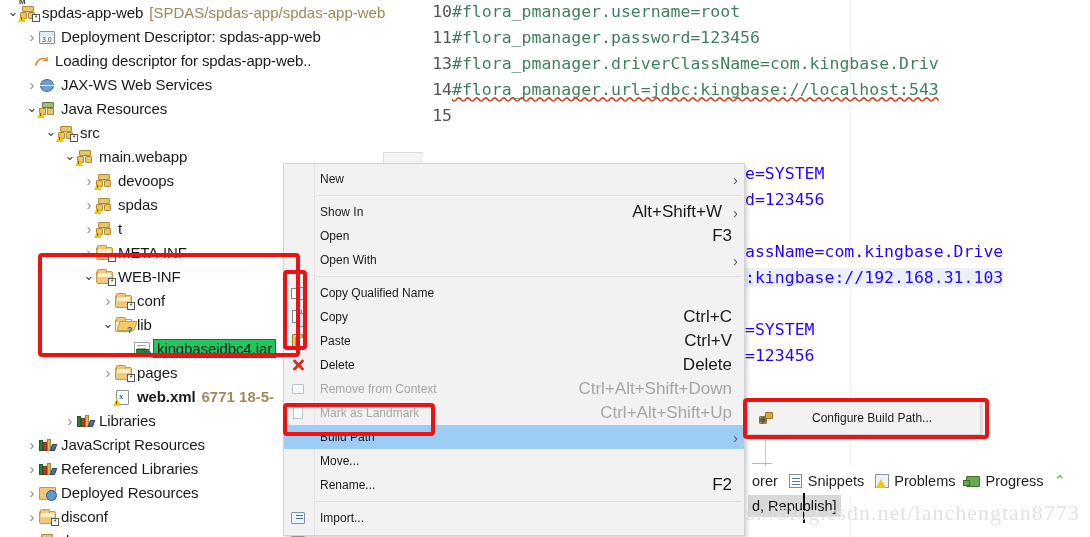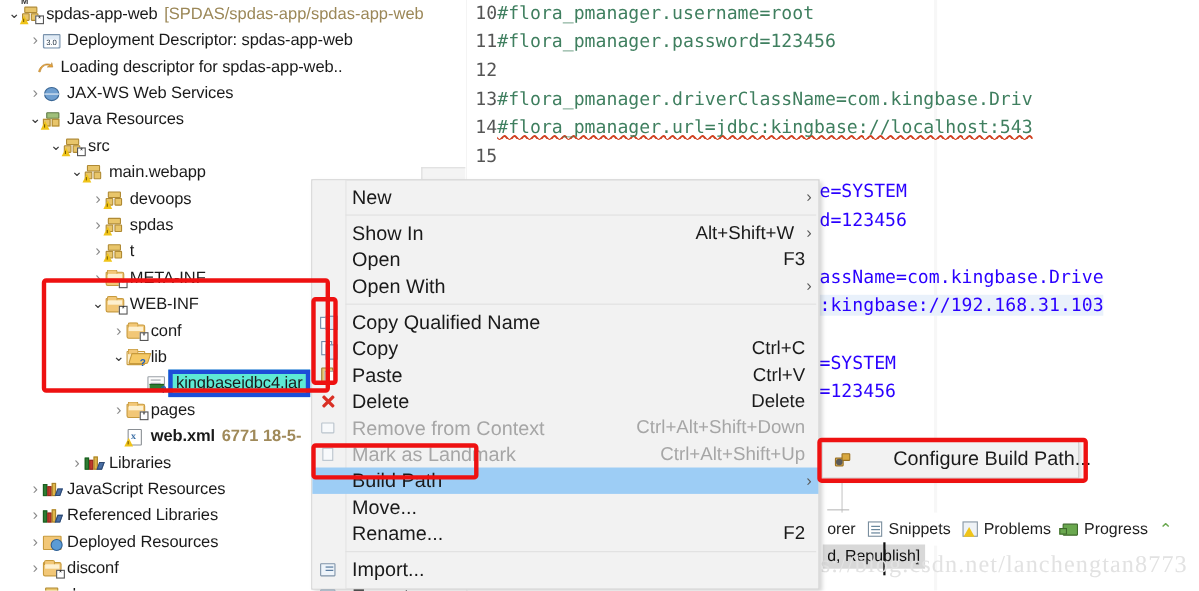--- a/index.html
+++ b/index.html
@@ -42,22 +42,22 @@
   }
   .ticon {
     width: 18px; min-width: 18px; height: 17px;
     position: relative;
     margin-right: 4px;
   }
   .tlabel { font-size: 15px; letter-spacing: -0.1px; }
   .tdim { color: #a08a5a; font-size: 15px; margin-left: 6px; }
   .tpath { color: #9b8757; font-size: 15px; margin-left: 6px; }
   .tsel {
-    background: #5eead4;
-    border: 4px solid #1d4ed8;
+    background: #22c55e;
+    border: 1px solid #1d4ed8;
     padding: 0 3px;
     margin-left: -3px;
   }
 
   
   .ic-folder, .ic-folder2 {
     position: absolute; left: 0; top: 3px;
     width: 17px; height: 13px;
     background: #f2c777;
     border: 1px solid #c79a3d;
@@ -255,21 +255,21 @@
     height: 24px;
     display: flex;
     align-items: center;
     padding-left: 36px;
     padding-right: 10px;
     color: #1a1a1a;
     white-space: nowrap;
   }
   .mrow.disabled { color: #a6a6a6; }
   .mrow.hl { background: #9dcdf5; }
-  .mlabel { flex: 0 0 auto; font-size: 18px; }
+  .mlabel { flex: 0 0 auto; font-size: 12px; }
   .maccel {
     margin-left: auto; font-size: 17px; color: #1a1a1a;
     padding-right: 2px;
   }
   .mrow.disabled .maccel { color: #a6a6a6; }
   .marrow {
     position: absolute; right: 6px; top: 50%; transform: translateY(-50%);
     font-size: 11px; color: #5a5a5a;
   }
   .msep {
@@ -649,21 +649,20 @@
       </div>
   </div>
   <div id="treeSbTrack"></div>
   <div id="paneDivider"></div>
 
   <div id="editor">
     <div id="editorLeftGutter"></div>
     <div id="editorLines" style="position:relative; padding-top:2px;">
         <div class="eline"><span class="eno">10</span><span class="ecode">#flora_pmanager.username=root</span></div>
         <div class="eline"><span class="eno">11</span><span class="ecode">#flora_pmanager.password=123456</span></div>
-        <div class="eline"><span class="eno">12</span><span class="ecode"></span></div>
         <div class="eline"><span class="eno">13</span><span class="ecode">#flora_pmanager.driverClassName=com.kingbase.Driv</span></div>
         <div class="eline"><span class="eno">14</span><span class="ecode squiggle">#flora_pmanager.url=jdbc:kingbase://localhost:543</span></div>
         <div class="eline"><span class="eno">15</span><span class="ecode"></span></div>
       </div>
     <div id="editorOccluded" style="position:absolute; left:321px; top:164px; width:345px;">
         <div class="eline"><span class="ecode-blue">e=SYSTEM</span></div>
         <div class="eline"><span class="ecode-blue">d=123456</span></div>
         <div class="eline"><span class="ecode-blue"></span></div>
         <div class="eline"><span class="ecode-blue">assName=com.kingbase.Drive</span></div>
         <div class="eline"><span class="ecode-blue ehl">:kingbase://192.168.31.103</span></div>

